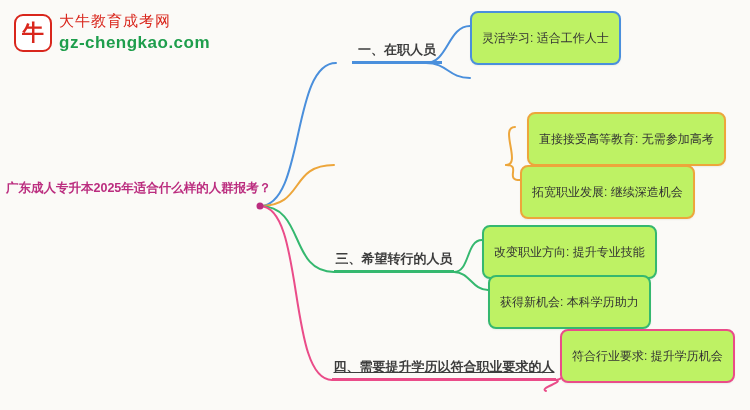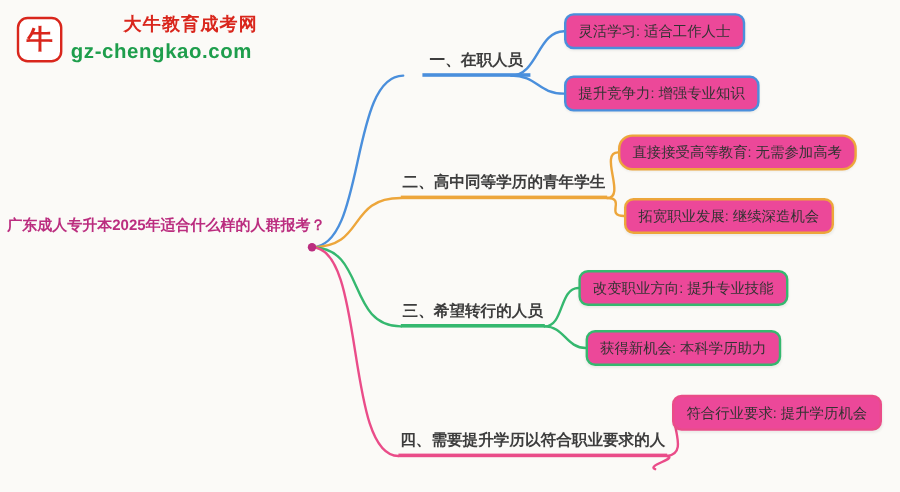--- a/index.html
+++ b/index.html
@@ -20,21 +20,21 @@
   .logo {
     position: absolute; left: 14px; top: 12px;
     display: flex; gap: 7px; align-items: center; cursor: pointer;
   }
   .logo-icon {
     width: 38px; height: 38px;
     border: 2.5px solid #d9261c; border-radius: 9px;
     display: flex; align-items: center; justify-content: center;
     font-size: 22px; font-weight: bold; background: #fff;
   }
-  .logo-brand { font-size: 15px; font-weight: bold; letter-spacing: 1px; line-height: 18px; margin-left: 44px; }
+  .logo-brand { font-size: 15px; font-weight: normal; letter-spacing: 1px; line-height: 18px; }
   .logo-domain { font-size: 17px; font-weight: bold; letter-spacing: .5px; margin-top: 3px; }
 
   .root-node {
     position: absolute; left: 6px; top: 180px;
     font-size: 12.5px; font-weight: bold; white-space: nowrap;
     cursor: pointer;
     text-align: right;
   }
 
   .branch-node {
@@ -42,22 +42,22 @@
     font-size: 13px; font-weight: bold; color: #3d3d3d;
     text-align: center; line-height: 18px;
     padding-bottom: 2px;
     border-bottom: 3px solid #999;
     white-space: nowrap; cursor: pointer;
   }
 
   .leaf-node {
     position: absolute;
     font-size: 12px; color: #333; line-height: 16px;
-    padding: 5px 10px;
-    background: #ec4899;
+    padding: 17px 10px;
+    background: #bef264;
     border: 2px solid #999; border-radius: 8px;
     white-space: nowrap; cursor: pointer;
     box-shadow: 0 1px 2px rgba(0,0,0,.06);
   }
 </style>
 </head>
 <body>
 
 <div class="canvas" style="background-color: rgb(251, 250, 247);">
 
@@ -87,31 +87,29 @@
     <div class="logo-text">
       <div class="logo-brand" style="color: rgb(217, 38, 28);">大牛教育成考网</div>
       <div class="logo-domain" style="color: rgb(30, 158, 76);">gz-chengkao.com</div>
     </div>
   </div>
 
   <div class="root-node" style="color: rgb(187, 45, 127);">广东成人专升本2025年适合什么样的人群报考？</div>
 
   <div class="branch-node" style="left: 336px; top: 41px; width: 90px; border-bottom-color: rgb(74, 143, 220); margin-left: 16px;">一、在职人员</div>
 
-  <div class="branch-node" style="left: 334px; top: 143px; width: 172px; border-bottom-color: rgb(237, 166, 59);">二、高中同等学历的青年学生</div>
 
   <div class="branch-node" style="left: 334px; top: 250px; width: 120px; border-bottom-color: rgb(53, 184, 111); font-family: Liberation Serif, serif;">三、希望转行的人员</div>
 
-  <div class="branch-node" style="left: 332px; top: 358px; width: 224px; border-bottom-color: rgb(234, 76, 137);">四、需要提升学历以符合职业要求的人</div>
+  <div class="branch-node" style="left: 332px; top: 358px; width: 224px; border-bottom-color: rgb(234, 76, 137); text-decoration: underline;">四、需要提升学历以符合职业要求的人</div>
 
   <div class="leaf-node" style="left: 470px; top: 11px; border-color: rgb(74, 143, 220);">灵活学习: 适合工作人士</div>
 
-  <div class="leaf-node" style="left: 470px; top: 63px; border-color: rgb(74, 143, 220);">提升竞争力: 增强专业知识</div>
 
-  <div class="leaf-node" style="left: 515px; top: 112px; border-color: rgb(237, 166, 59); border-radius: 12px;">直接接受高等教育: 无需参加高考</div>
+  <div class="leaf-node" style="left: 527px; top: 112px; border-color: rgb(237, 166, 59);">直接接受高等教育: 无需参加高考</div>
 
   <div class="leaf-node" style="left: 520px; top: 165px; border-color: rgb(237, 166, 59);">拓宽职业发展: 继续深造机会</div>
 
   <div class="leaf-node" style="left: 482px; top: 225px; border-color: rgb(53, 184, 111);">改变职业方向: 提升专业技能</div>
 
   <div class="leaf-node" style="left: 488px; top: 275px; border-color: rgb(53, 184, 111);">获得新机会: 本科学历助力</div>
 
   <div class="leaf-node" style="left: 560px; top: 329px; border-color: rgb(234, 76, 137);">符合行业要求: 提升学历机会</div>
 
 

